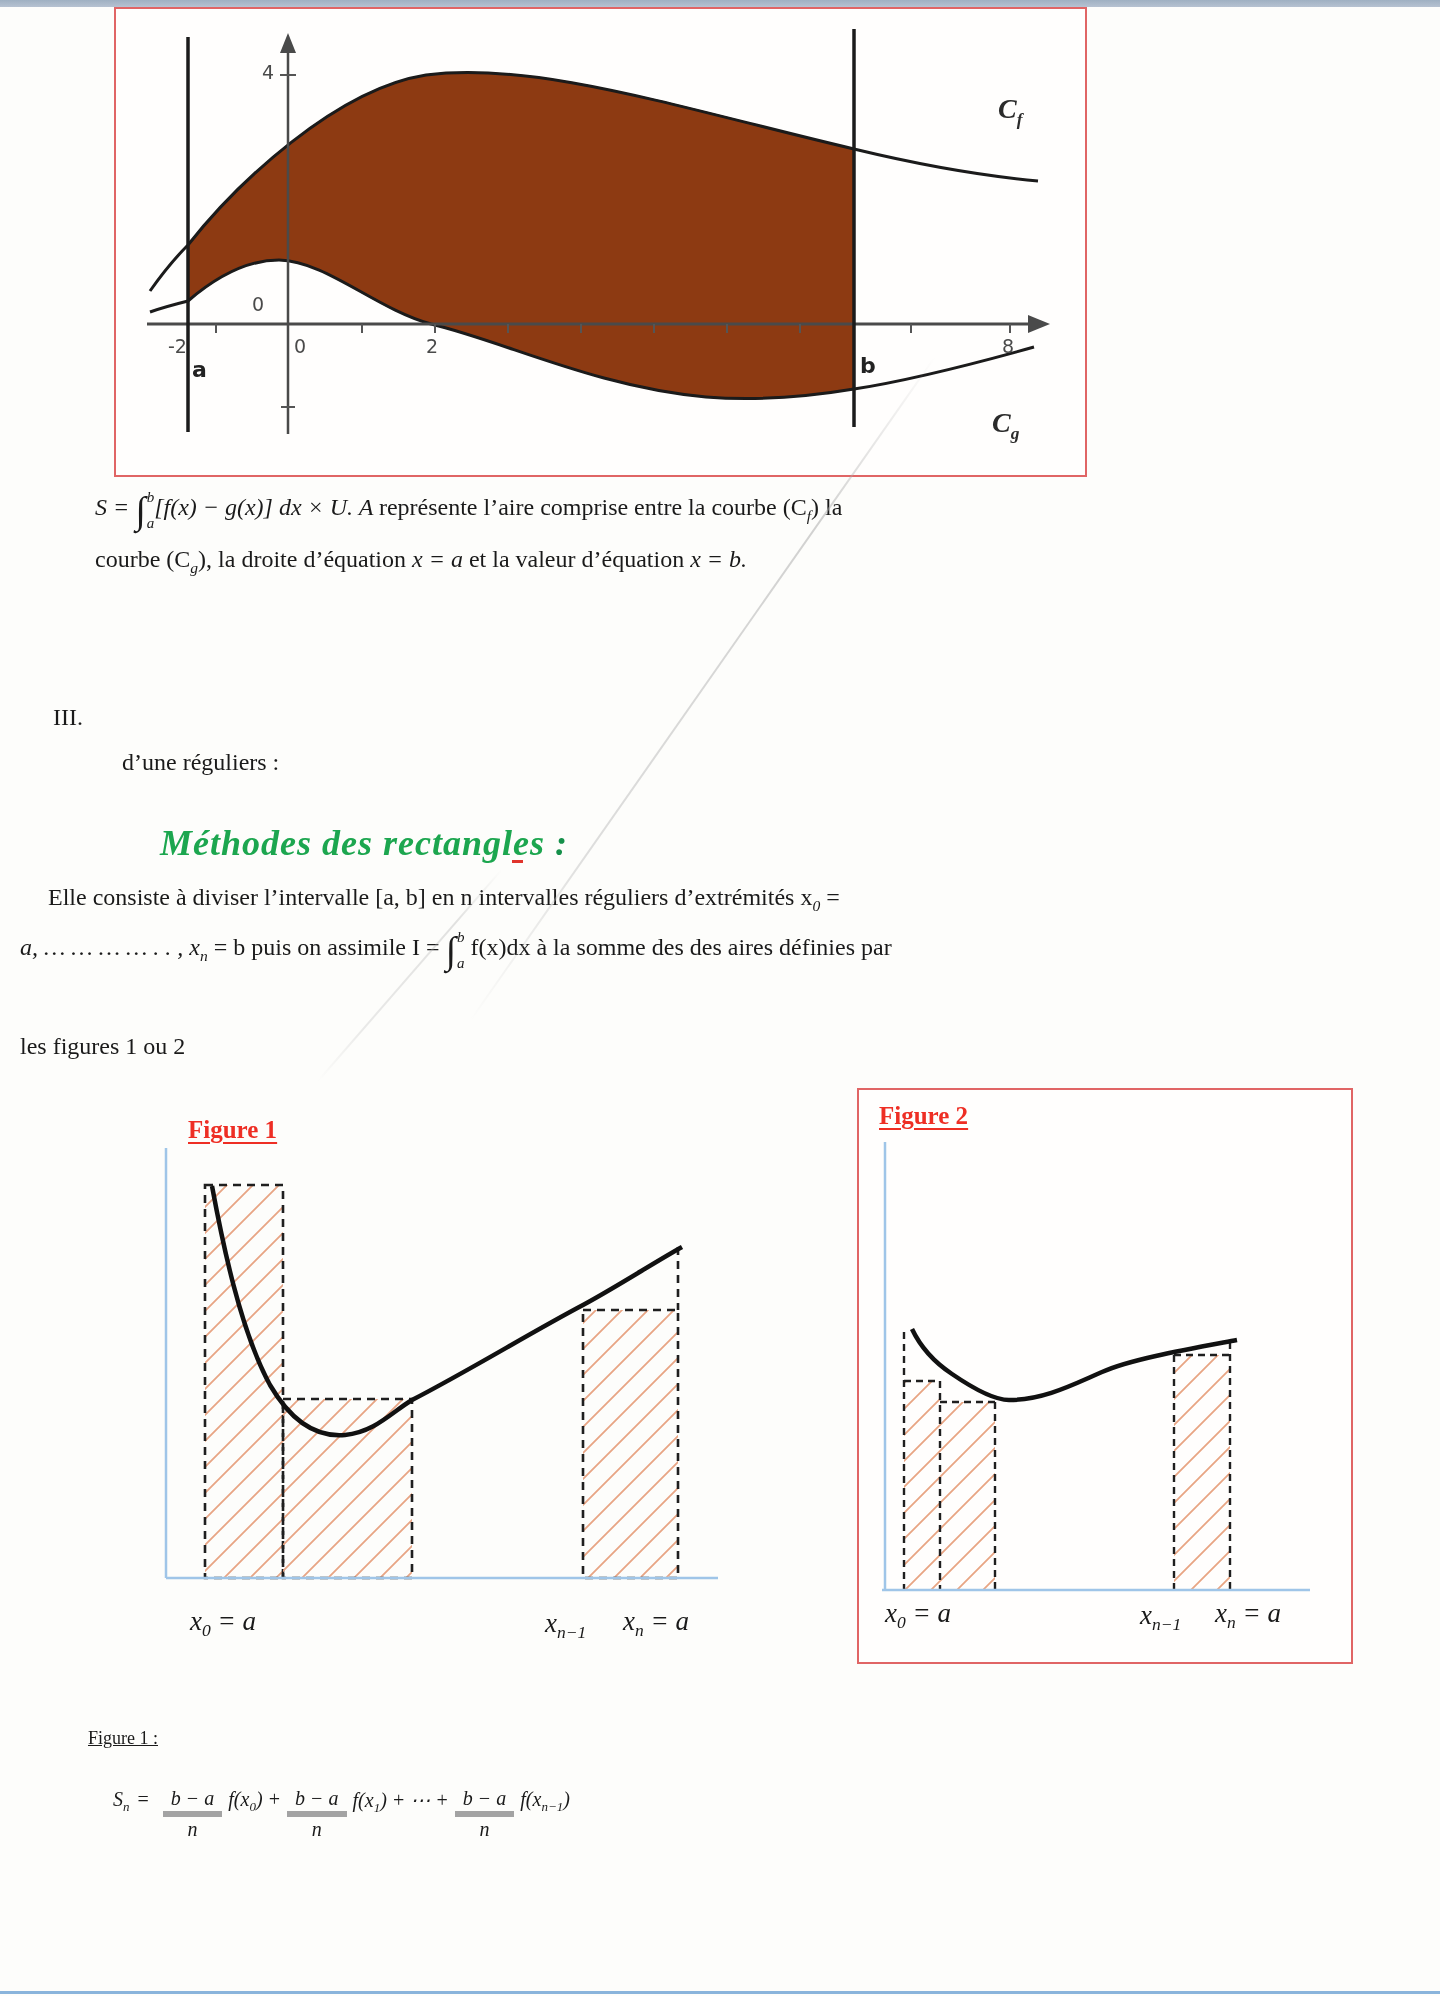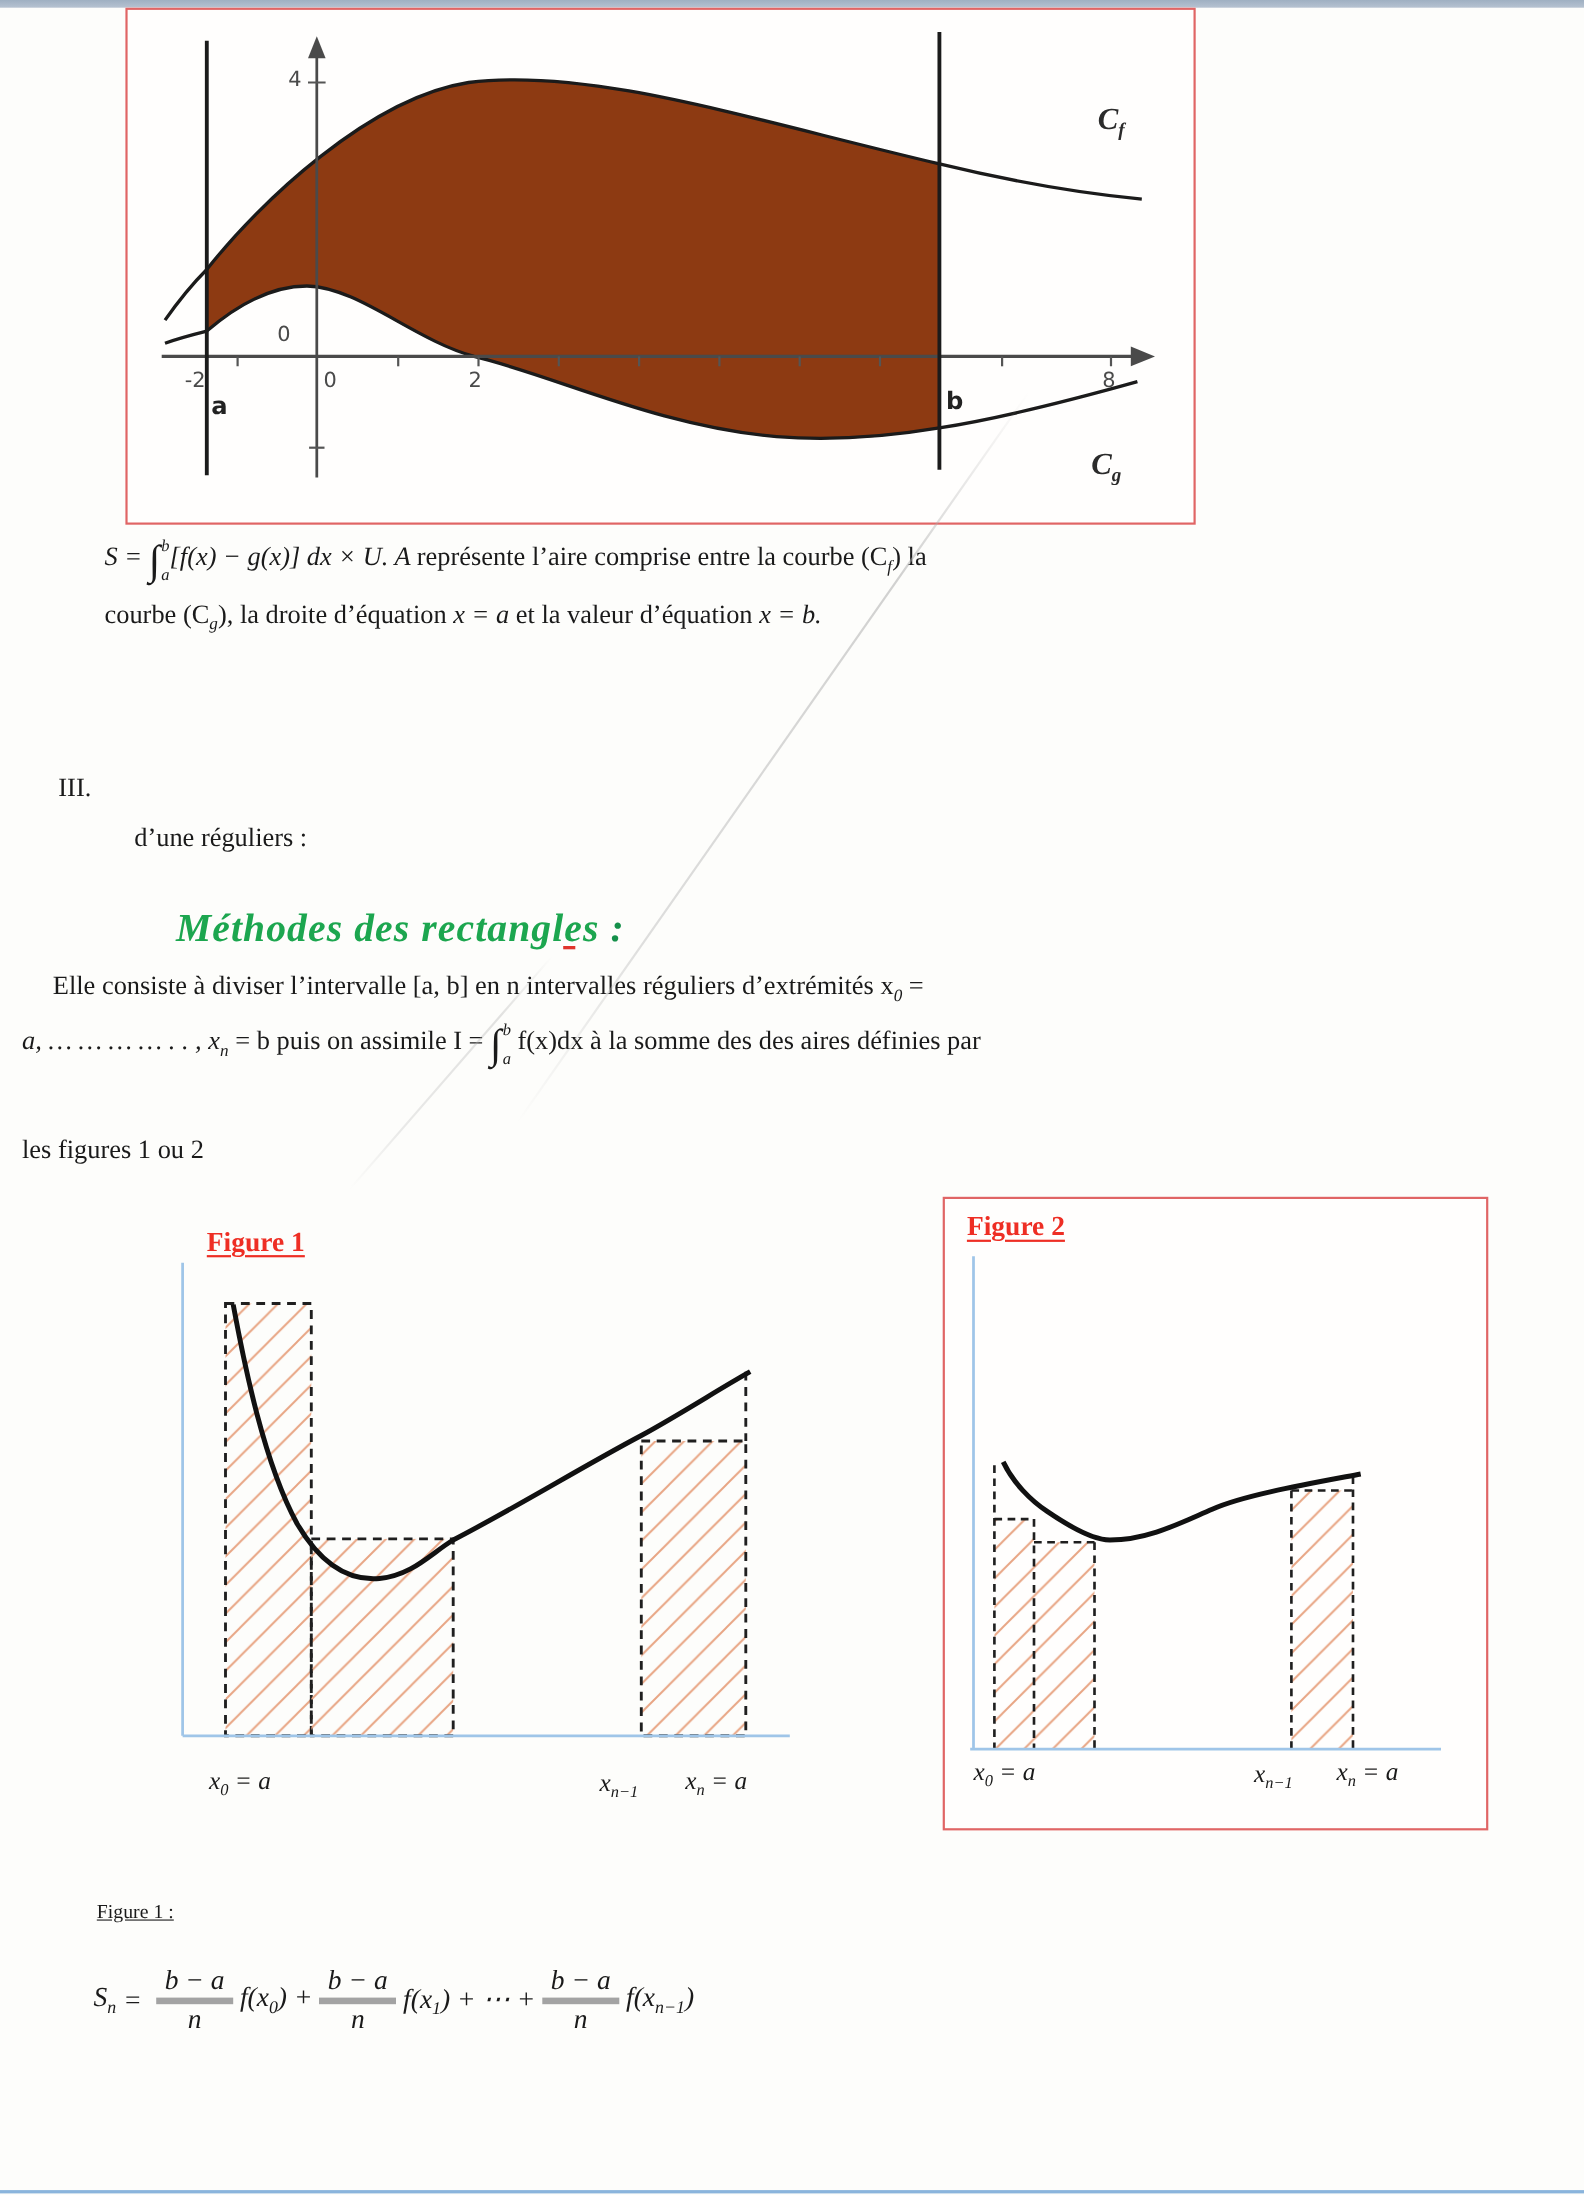--- a/index.html
+++ b/index.html
@@ -27,25 +27,25 @@
   .limits .up{align-self:flex-start;}
   .limits .dn{align-self:flex-start;margin-top:12px;}
   sub.msub{font-size:0.65em;}
   
   .greenhead{font-size:36px;font-style:italic;font-weight:bold;color:#1ca64f;letter-spacing:1px;}
   .red-mark{width:11px;height:3px;background:#e0342c;}
   
   .figtitle{font-size:25px;color:#ee2e24;font-weight:bold;text-decoration:underline;
             text-decoration-thickness:2px;text-underline-offset:4px;}
   
-  .xlabel{font-size:23px;font-style:italic;white-space:nowrap;}
+  .xlabel{font-size:27px;font-style:italic;white-space:nowrap;}
   .xlabel sub{font-size:0.65em;}
   
   .caption{font-size:18px;text-decoration:underline;}
-  .formula{display:flex;align-items:center;font-size:25px;font-style:italic;}
+  .formula{display:flex;font-size:20px;font-style:italic;margin-left:28px;}
   .frac{display:inline-flex;flex-direction:column;align-items:center;margin:0 6px;line-height:1.05;}
   .frac .num{padding:0 8px 2px 8px;border-bottom:6px solid #a3a3a3;}
   .frac .den{padding-top:2px;}
   .crease{height:2px;opacity:.55;transform-origin:0 50%;
           background:linear-gradient(90deg,rgba(190,190,190,0),#c4c4c4 25%,#adadad 75%,rgba(190,190,190,0));}
 </style>
 </head>
 <body>
 
 <div class="page">

